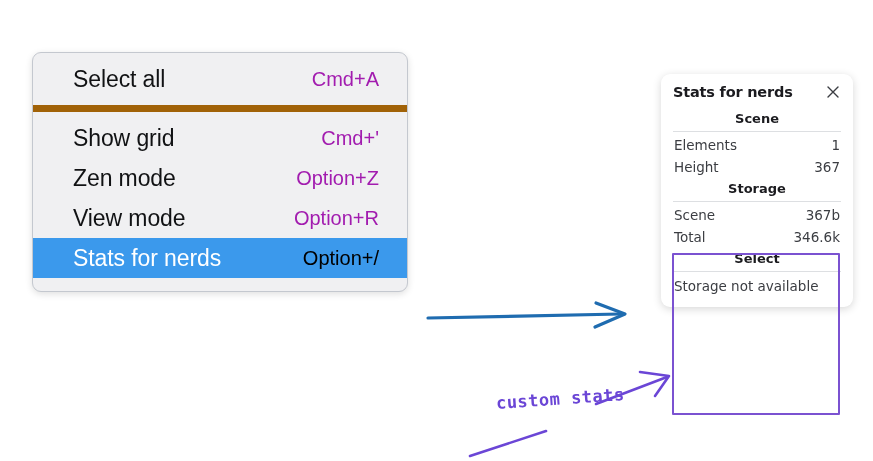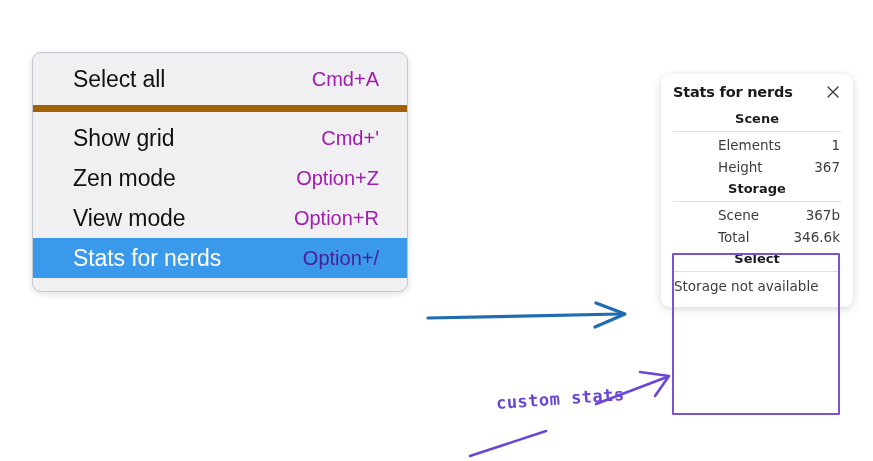--- a/index.html
+++ b/index.html
@@ -48,21 +48,21 @@
     letter-spacing: -0.1px;
     white-space: nowrap;
   }
   .menu-item .shortcut {
     font-size: 20px;
     color: #a21caf;
     white-space: nowrap;
   }
   .menu-item.selected { background: #3b99ec; }
   .menu-item.selected .label { color: #ffffff; }
-  .menu-item.selected .shortcut { color: #4c1d95; }
+  .menu-item.selected .shortcut { color: #000000; }
 
   
   #stats-panel {
     position: absolute;
     left: 661px;
     top: 74px;
     width: 192px;
     background: #ffffff;
     border-radius: 9px;
     box-shadow: 0 2px 9px rgba(0,0,0,0.16);
@@ -102,21 +102,21 @@
     margin: 0 0 2px 0;
   }
   .stat-row {
     display: flex;
     justify-content: space-between;
     align-items: baseline;
     font-size: 13.5px;
     color: #3b3d42;
     padding: 3px 1px;
   }
-  .stat-row .k { white-space: nowrap; margin-left: 44px; }
+  .stat-row .k { white-space: nowrap; }
   .stat-row .v { white-space: nowrap; }
   .stat-single {
     font-size: 13.5px;
     color: #3b3d42;
     padding: 4px 1px 1px 1px;
     white-space: nowrap;
   }
 
   
   #highlight-box {

